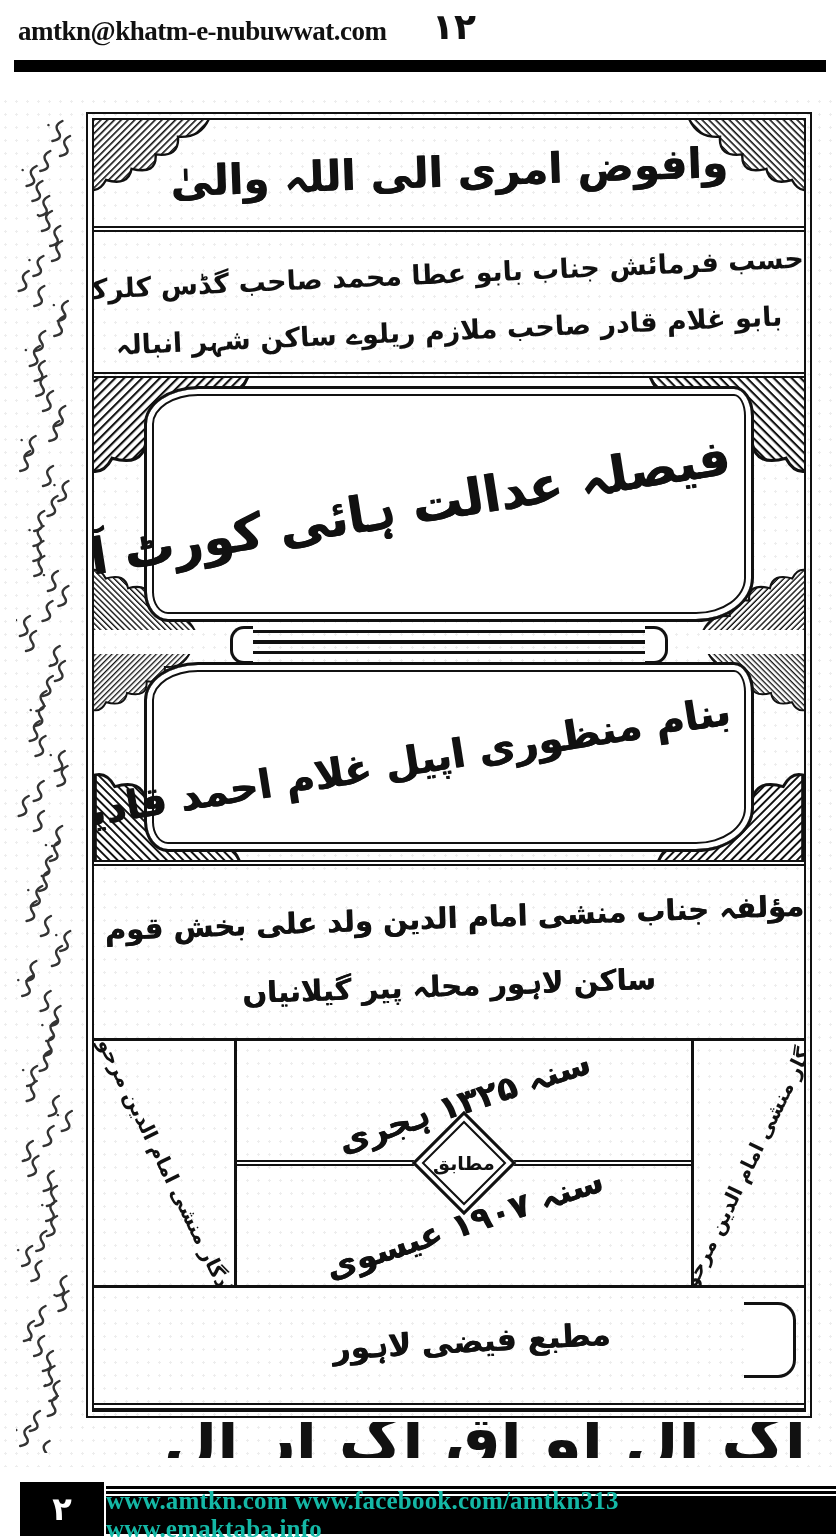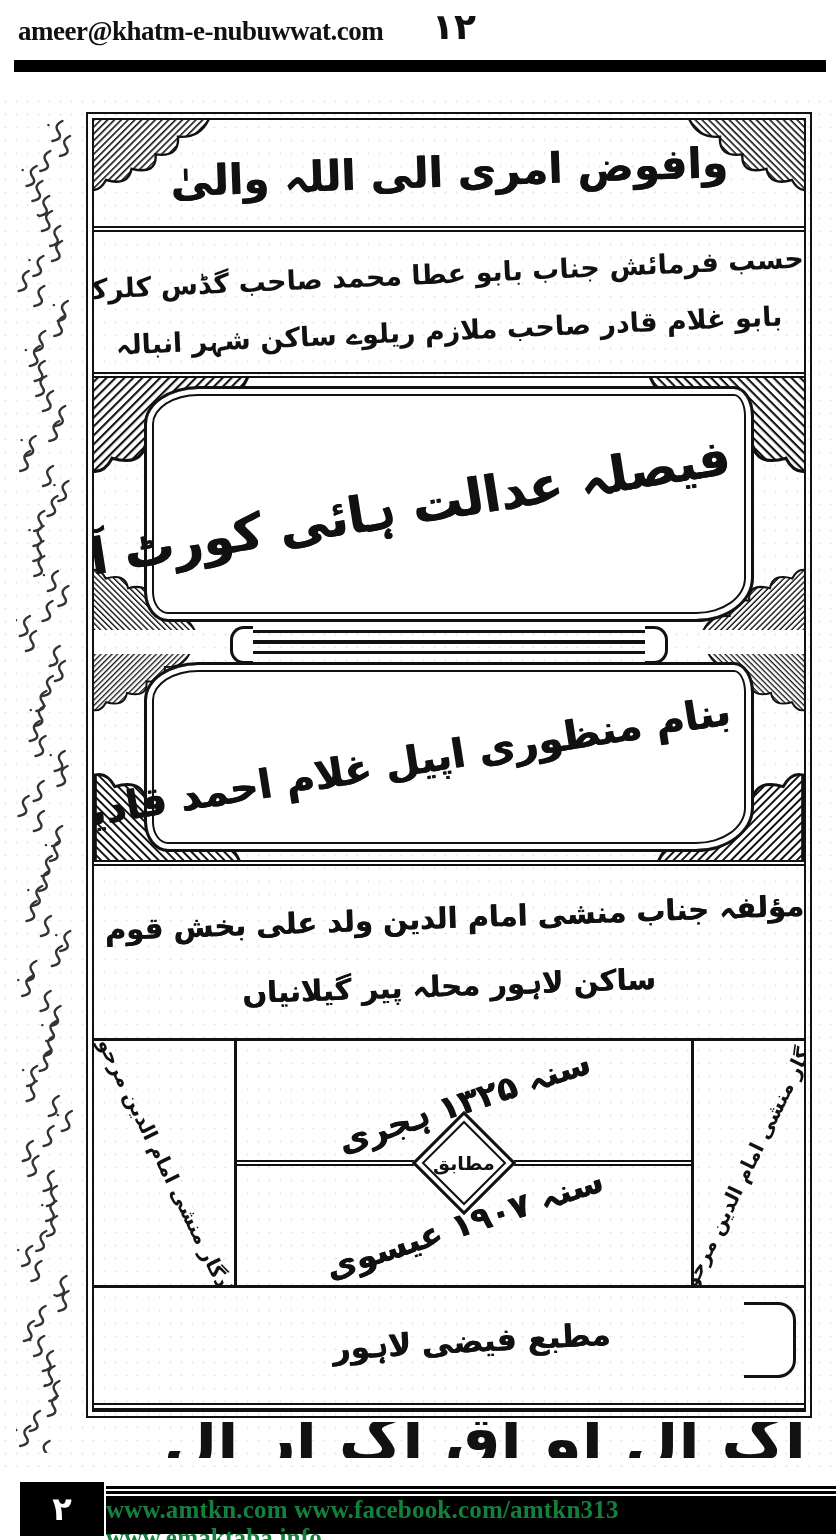--- a/index.html
+++ b/index.html
@@ -112,39 +112,39 @@
   .cutoff{ position:absolute; left:150px; top:1327px; width:656px; height:36px; overflow:hidden; }
   .cutoff-text{ font-size:62px; font-weight:bold; line-height:0.55; white-space:nowrap; text-align:center; }
 
   
   .pg-box{ position:absolute; left:20px; top:1482px; width:84px; height:54px; background:#000;
            color:#fff; display:flex; align-items:center; justify-content:center;
            font-family:"DejaVu Sans",sans-serif; font-weight:bold; font-size:32px; }
   .f-lines{ position:absolute; left:106px; top:1486px; width:730px; height:10px;
             background:linear-gradient(#000 0 3px,#fff 3px 5px,#000 5px 8px,#fff 8px 10px); }
   .f-bar{ position:absolute; left:106px; top:1496px; width:730px; height:38px; background:#000;
-          color:#15803d; display:flex; justify-content:center;
+          color:#14b8a6; display:flex; align-items:center; justify-content:center;
           font-weight:bold; font-size:25px; letter-spacing:0.2px; }
 </style>
 </head>
 <body>
 
 <svg width="0" height="0" style="position:absolute" aria-hidden="true">
   <defs>
     <pattern id="hatch" width="6" height="6" patternUnits="userSpaceOnUse" patternTransform="rotate(45)">
       <rect width="6" height="6" fill="#fff"></rect>
       <line x1="1" y1="0" x2="1" y2="6" stroke="#111" stroke-width="2"></line>
     </pattern>
     <path id="blob" d="M0,0 L150,0 Q140,28 110,26 Q112,52 82,48 Q84,74 52,66 Q48,88 20,80 Q12,95 0,92 Z"></path>
   </defs>
 </svg>
 
 <div class="page">
 
-  <div class="hdr-email">ameer@khatm-e-nubuwwat.com</div>
+  <div class="hdr-email">amtkn@khatm-e-nubuwwat.com</div>
   <div class="hdr-num urdu">۱۲</div>
   <div class="rule"></div>
 
   <div class="scan">
 
     <svg id="marg" class="marginalia" width="68" height="1340" viewBox="0 0 68 1340">
         <path d="M46.4,8 q-9,4 -4,11 t-6,9 M32.4,12 l0.1,0.1 M54.0,23 q-9,4 -4,11 t-6,9 M34.3,38 q-9,4 -4,11 t-6,9 M20.6,53 q-9,4 -4,11 t-6,9 M6.6,57 l0.1,0.1 M26.4,68 q-9,4 -4,11 t-6,9 M33.2,83 q-9,4 -4,11 t-6,9 M35.9,98 q-9,4 -4,11 t-6,9 M21.9,102 l0.1,0.1 M44.2,113 q-9,4 -4,11 t-6,9 M46.0,128 q-9,4 -4,11 t-6,9 M27.4,143 q-9,4 -4,11 t-6,9 M13.4,147 l0.1,0.1 M12.7,158 q-9,4 -4,11 t-6,9 M28.3,173 q-9,4 -4,11 t-6,9 M51.8,188 q-9,4 -4,11 t-6,9 M37.8,192 l0.1,0.1 M48.3,203 q-9,4 -4,11 t-6,9 M29.2,218 q-9,4 -4,11 t-6,9 M23.8,233 q-9,4 -4,11 t-6,9 M9.8,237 l0.1,0.1 M28.7,248 q-9,4 -4,11 t-6,9 M30.3,263 q-9,4 -4,11 t-6,9 M37.0,278 q-9,4 -4,11 t-6,9 M23.0,282 l0.1,0.1 M49.2,293 q-9,4 -4,11 t-6,9 M43.3,308 q-9,4 -4,11 t-6,9 M19.6,323 q-9,4 -4,11 t-6,9 M5.6,327 l0.1,0.1 M14.2,338 q-9,4 -4,11 t-6,9 M37.0,353 q-9,4 -4,11 t-6,9 M52.4,368 q-9,4 -4,11 t-6,9 M38.4,372 l0.1,0.1 M41.5,383 q-9,4 -4,11 t-6,9 M28.2,398 q-9,4 -4,11 t-6,9 M27.5,413 q-9,4 -4,11 t-6,9 M13.5,417 l0.1,0.1 M27.4,428 q-9,4 -4,11 t-6,9 M28.3,443 q-9,4 -4,11 t-6,9 M41.9,458 q-9,4 -4,11 t-6,9 M27.9,462 l0.1,0.1 M52.4,473 q-9,4 -4,11 t-6,9 M36.5,488 q-9,4 -4,11 t-6,9 M13.9,503 q-9,4 -4,11 t-6,9 M-0.1,507 l0.1,0.1 M20.0,518 q-9,4 -4,11 t-6,9 M43.7,533 q-9,4 -4,11 t-6,9 M48.9,548 q-9,4 -4,11 t-6,9 M34.9,552 l0.1,0.1 M36.8,563 q-9,4 -4,11 t-6,9 M30.4,578 q-9,4 -4,11 t-6,9 M28.7,593 q-9,4 -4,11 t-6,9 M14.7,597 l0.1,0.1 M23.7,608 q-9,4 -4,11 t-6,9 M29.5,623 q-9,4 -4,11 t-6,9 M48.7,638 q-9,4 -4,11 t-6,9 M34.7,642 l0.1,0.1 M51.5,653 q-9,4 -4,11 t-6,9 M27.7,668 q-9,4 -4,11 t-6,9 M12.7,683 q-9,4 -4,11 t-6,9 M-1.3,687 l0.1,0.1 M27.9,698 q-9,4 -4,11 t-6,9 M46.1,713 q-9,4 -4,11 t-6,9 M43.9,728 q-9,4 -4,11 t-6,9 M29.9,732 l0.1,0.1 M35.8,743 q-9,4 -4,11 t-6,9 M33.2,758 q-9,4 -4,11 t-6,9 M26.2,773 q-9,4 -4,11 t-6,9 M12.2,777 l0.1,0.1 M20.6,788 q-9,4 -4,11 t-6,9 M34.9,803 q-9,4 -4,11 t-6,9 M54.2,818 q-9,4 -4,11 t-6,9 M40.2,822 l0.1,0.1 M45.9,833 q-9,4 -4,11 t-6,9 M20.3,848 q-9,4 -4,11 t-6,9 M16.2,863 q-9,4 -4,11 t-6,9 M2.2,867 l0.1,0.1 M34.6,878 q-9,4 -4,11 t-6,9 M44.5,893 q-9,4 -4,11 t-6,9 M40.3,908 q-9,4 -4,11 t-6,9 M26.3,912 l0.1,0.1 M38.0,923 q-9,4 -4,11 t-6,9 M33.7,938 q-9,4 -4,11 t-6,9 M21.1,953 q-9,4 -4,11 t-6,9 M7.1,957 l0.1,0.1 M20.7,968 q-9,4 -4,11 t-6,9 M42.8,983 q-9,4 -4,11 t-6,9 M55.8,998 q-9,4 -4,11 t-6,9 M41.8,1002 l0.1,0.1 M37.6,1013 q-9,4 -4,11 t-6,9 M16.8,1028 q-9,4 -4,11 t-6,9 M22.4,1043 q-9,4 -4,11 t-6,9 M8.4,1047 l0.1,0.1 M37.7,1058 q-9,4 -4,11 t-6,9 M40.9,1073 q-9,4 -4,11 t-6,9 M40.2,1088 q-9,4 -4,11 t-6,9 M26.2,1092 l0.1,0.1 M41.0,1103 q-9,4 -4,11 t-6,9 M30.3,1118 q-9,4 -4,11 t-6,9 M16.1,1133 q-9,4 -4,11 t-6,9 M2.1,1137 l0.1,0.1 M25.4,1148 q-9,4 -4,11 t-6,9 M50.4,1163 q-9,4 -4,11 t-6,9 M52.5,1178 q-9,4 -4,11 t-6,9 M38.5,1182 l0.1,0.1 M29.5,1193 q-9,4 -4,11 t-6,9 M17.9,1208 q-9,4 -4,11 t-6,9 M28.1,1223 q-9,4 -4,11 t-6,9 M14.1,1227 l0.1,0.1 M36.9,1238 q-9,4 -4,11 t-6,9 M38.5,1253 q-9,4 -4,11 t-6,9 M43.4,1268 q-9,4 -4,11 t-6,9 M29.4,1272 l0.1,0.1 M41.8,1283 q-9,4 -4,11 t-6,9 M23.9,1298 q-9,4 -4,11 t-6,9 M14.2,1313 q-9,4 -4,11 t-6,9 M0.2,1317 l0.1,0.1 M33.5,1328 q-9,4 -4,11 t-6,9 " fill="none" stroke="#111" stroke-width="2.4" stroke-linecap="round" opacity="0.85"></path>
       </svg>
 
     <div class="frame-outer">

